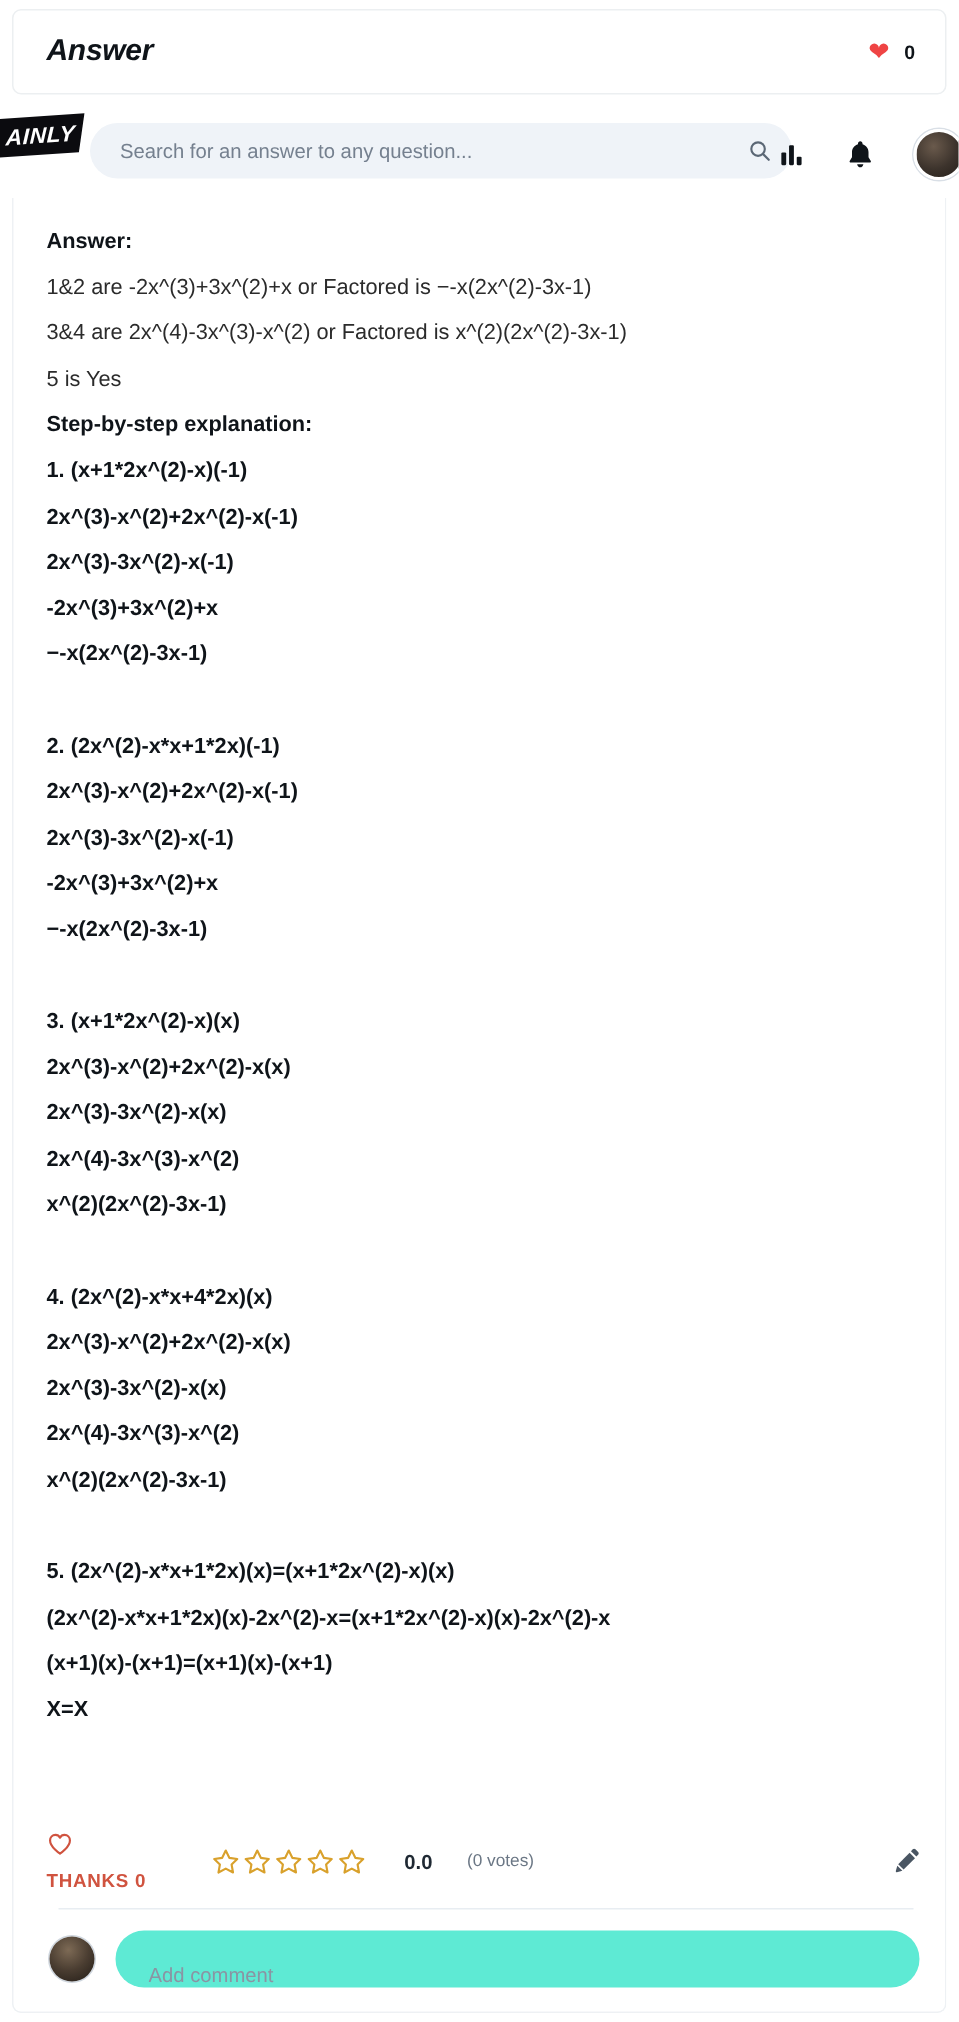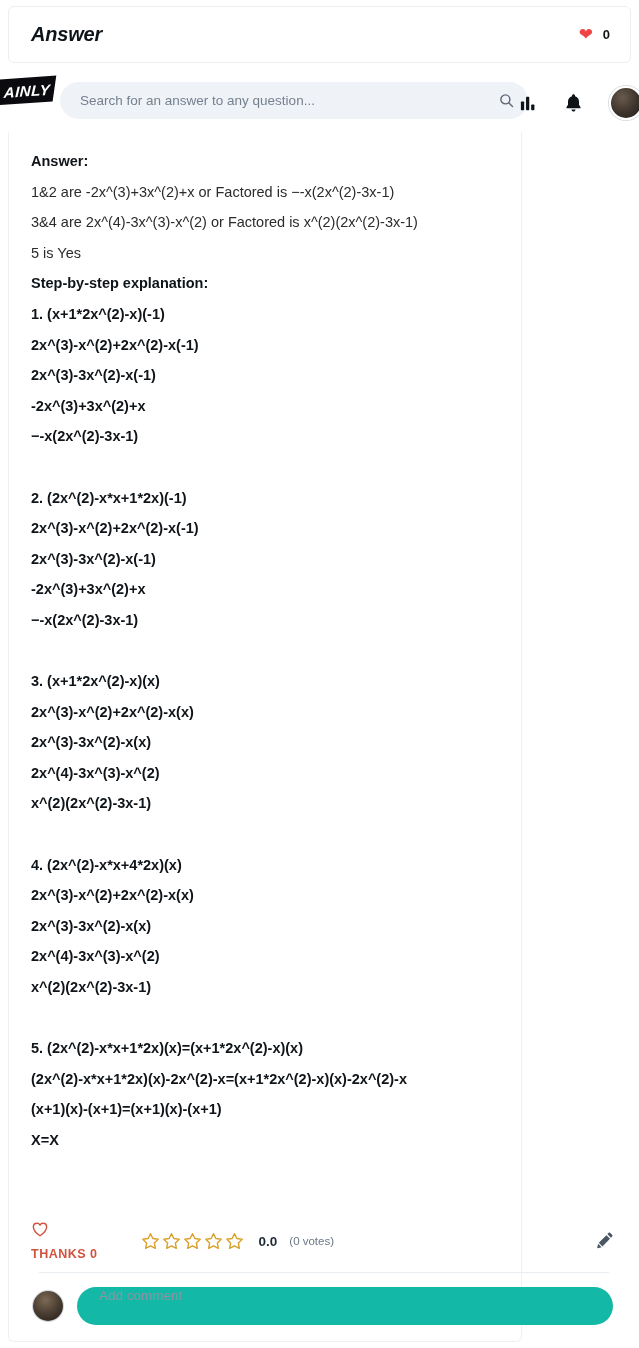--- a/index.html
+++ b/index.html
@@ -135,21 +135,21 @@
     background: radial-gradient(circle at 38% 32%, #6a5a4c 0%, #3c332c 55%, #241e19 100%);
     border: 2px solid #ffffff;
     box-shadow: 0 0 0 1px #d9dfe6;
   }
 
   
   .answer-body-card {
     position: absolute;
     left: 8px;
     top: 132px;
-    width: 514px;
+    width: 623px;
     height: 1210px;
     background: #ffffff;
     border: 1px solid #eef1f4;
     border-top: none;
     border-radius: 0 0 6px 6px;
     box-sizing: border-box;
     padding-left: 28px;
   }
   .answer-content {
     position: absolute;
@@ -195,21 +195,21 @@
   .thanks-label {
     font-size: 12.5px;
     font-weight: bold;
     letter-spacing: 0.5px;
     color: #d0533f;
   }
   .stars-block {
     display: flex;
     align-items: center;
     margin-left: 43px;
-    gap: 12px;
+    gap: 23px;
   }
   .stars { display: flex; gap: 2px; }
   .star svg { display: block; }
   .rating-value {
     font-size: 13.5px;
     font-weight: bold;
     color: #1f2933;
     margin-left: 3px;
   }
   .rating-votes {
@@ -249,24 +249,24 @@
     width: 30px;
     height: 30px;
     border-radius: 50%;
     flex: 0 0 30px;
     background: radial-gradient(circle at 42% 30%, #7d6a55 0%, #4a3d31 50%, #211b16 100%);
     box-shadow: 0 0 0 1px #cfd6de;
   }
   .comment-input-wrap {
     flex: 1;
     height: 38px;
-    background: #14b8a6;
+    background: #5eead4;
     border-radius: 19px;
     display: flex;
-    align-items: flex-start;
+    align-items: flex-end;
     padding: 0 20px;
     box-sizing: border-box;
   }
   .comment-input {
     width: 100%;
     border: none;
     outline: none;
     background: transparent;
     font-family: "Liberation Sans", sans-serif;
     font-size: 13.5px;

